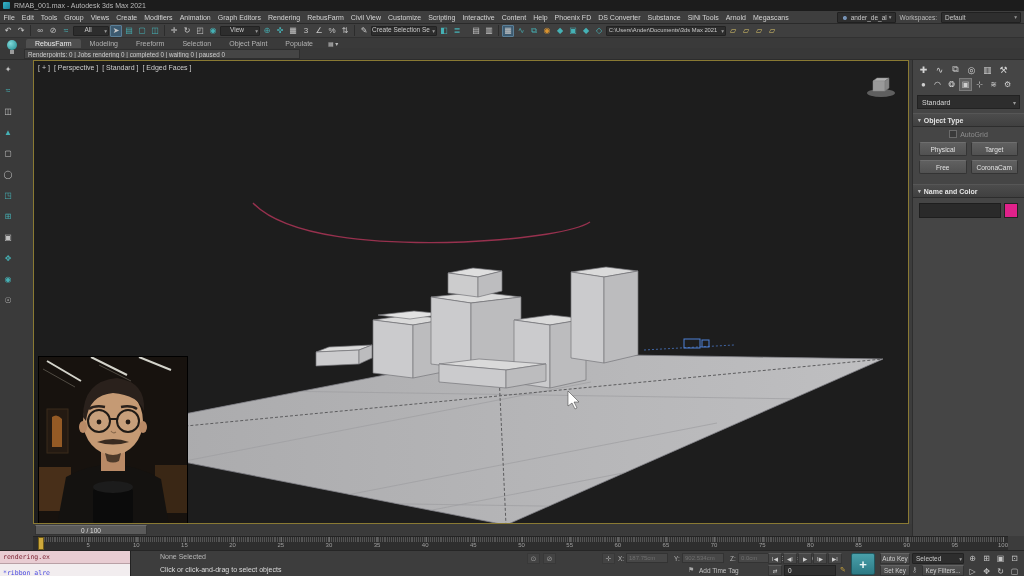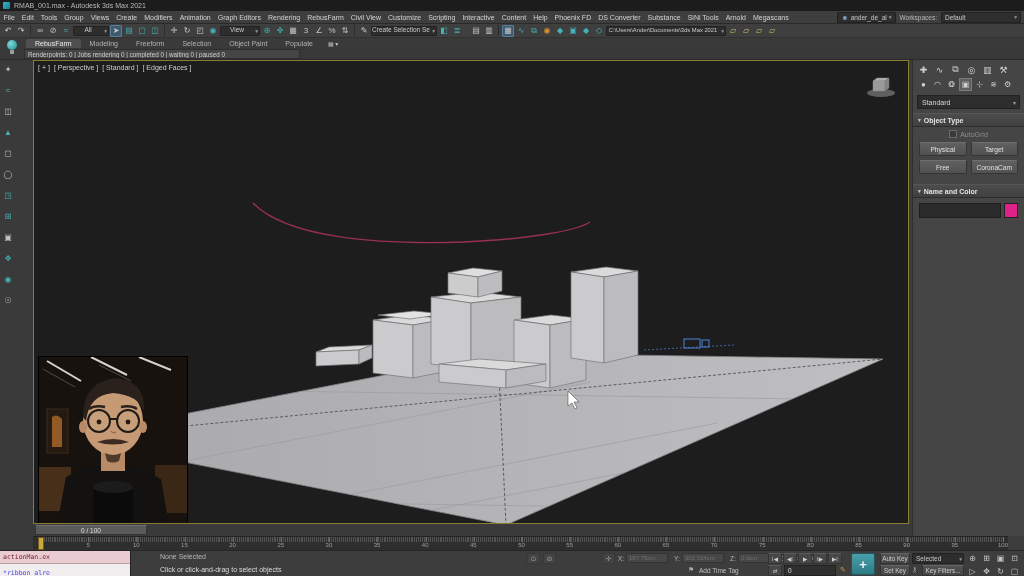--- a/index.html
+++ b/index.html
@@ -496,21 +496,21 @@
       <span class="rlabel" style="left: 825.55px;">85</span>
       <span class="rlabel" style="left: 873.7px;">90</span>
       <span class="rlabel" style="left: 921.85px;">95</span>
       <span class="rlabel" style="left: 970px;">100</span>
     </div>
   <div id="ruler-slider"></div>
 </div>
 
 <div id="statusbar" class="abs">
   <div id="listener">
-    <div class="l1">actionMan.ex</div>
+    <div class="l1">rendering.ex</div>
     <div class="l2">*ribbon alre</div>
   </div>
   <span id="sel-text">None Selected</span>
   <span id="prompt-text">Click or click-and-drag to select objects</span>
 
   <span class="mini-ico" style="left:527px;top:2px">⊙</span>
   <span class="mini-ico" style="left:543px;top:2px">⊘</span>
   <span class="mini-ico" style="left:602px;top:2px">✛</span>
 
   <span class="coord-label" style="left:618px">X:</span>

